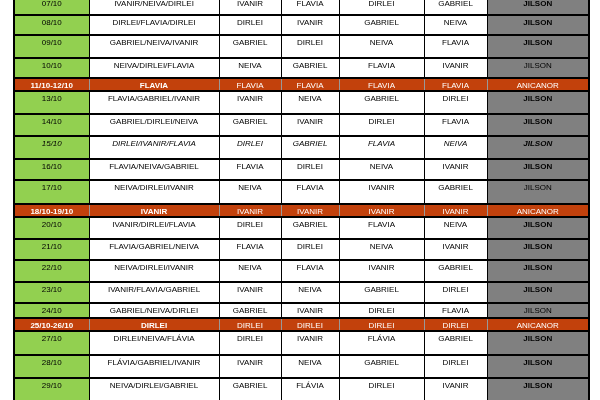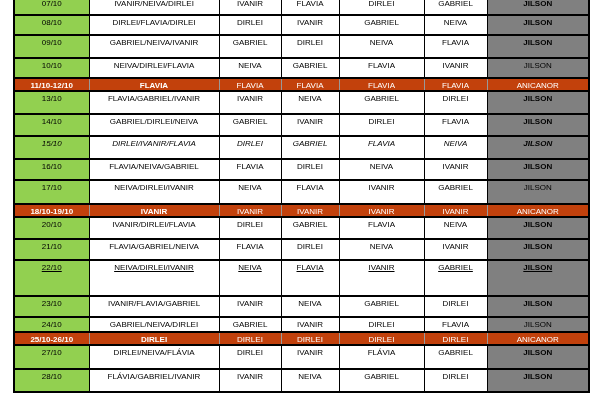--- a/index.html
+++ b/index.html
@@ -158,21 +158,21 @@
         </tr>
         <tr class="day" style="height: 21px;">
           <td class="date">21/10</td>
           <td class="team">FLAVIA/GABRIEL/NEIVA</td>
           <td class="slot">FLAVIA</td>
           <td class="slot">DIRLEI</td>
           <td class="slot">NEIVA</td>
           <td class="slot">IVANIR</td>
           <td class="sup">JILSON</td>
         </tr>
-        <tr class="day" style="height: 36px; text-decoration: underline;">
+        <tr class="day" style="height: 22px;">
           <td class="date">22/10</td>
           <td class="team">NEIVA/DIRLEI/IVANIR</td>
           <td class="slot">NEIVA</td>
           <td class="slot">FLAVIA</td>
           <td class="slot">IVANIR</td>
           <td class="slot">GABRIEL</td>
           <td class="sup">JILSON</td>
         </tr>
         <tr class="day" style="height: 21px;">
           <td class="date">23/10</td>
@@ -210,17 +210,26 @@
           <td class="slot">GABRIEL</td>
           <td class="sup">JILSON</td>
         </tr>
         <tr class="day" style="height: 23px;">
           <td class="date">28/10</td>
           <td class="team">FLÁVIA/GABRIEL/IVANIR</td>
           <td class="slot">IVANIR</td>
           <td class="slot">NEIVA</td>
           <td class="slot">GABRIEL</td>
           <td class="slot">DIRLEI</td>
+          <td class="sup">JILSON</td>
+        </tr>
+        <tr class="day" style="height: 23px;">
+          <td class="date">29/10</td>
+          <td class="team">NEIVA/DIRLEI/GABRIEL</td>
+          <td class="slot">GABRIEL</td>
+          <td class="slot">FLÁVIA</td>
+          <td class="slot">DIRLEI</td>
+          <td class="slot">IVANIR</td>
           <td class="sup">JILSON</td>
         </tr>
       </tbody>
   </table>
 </div>
 
 </body></html>

